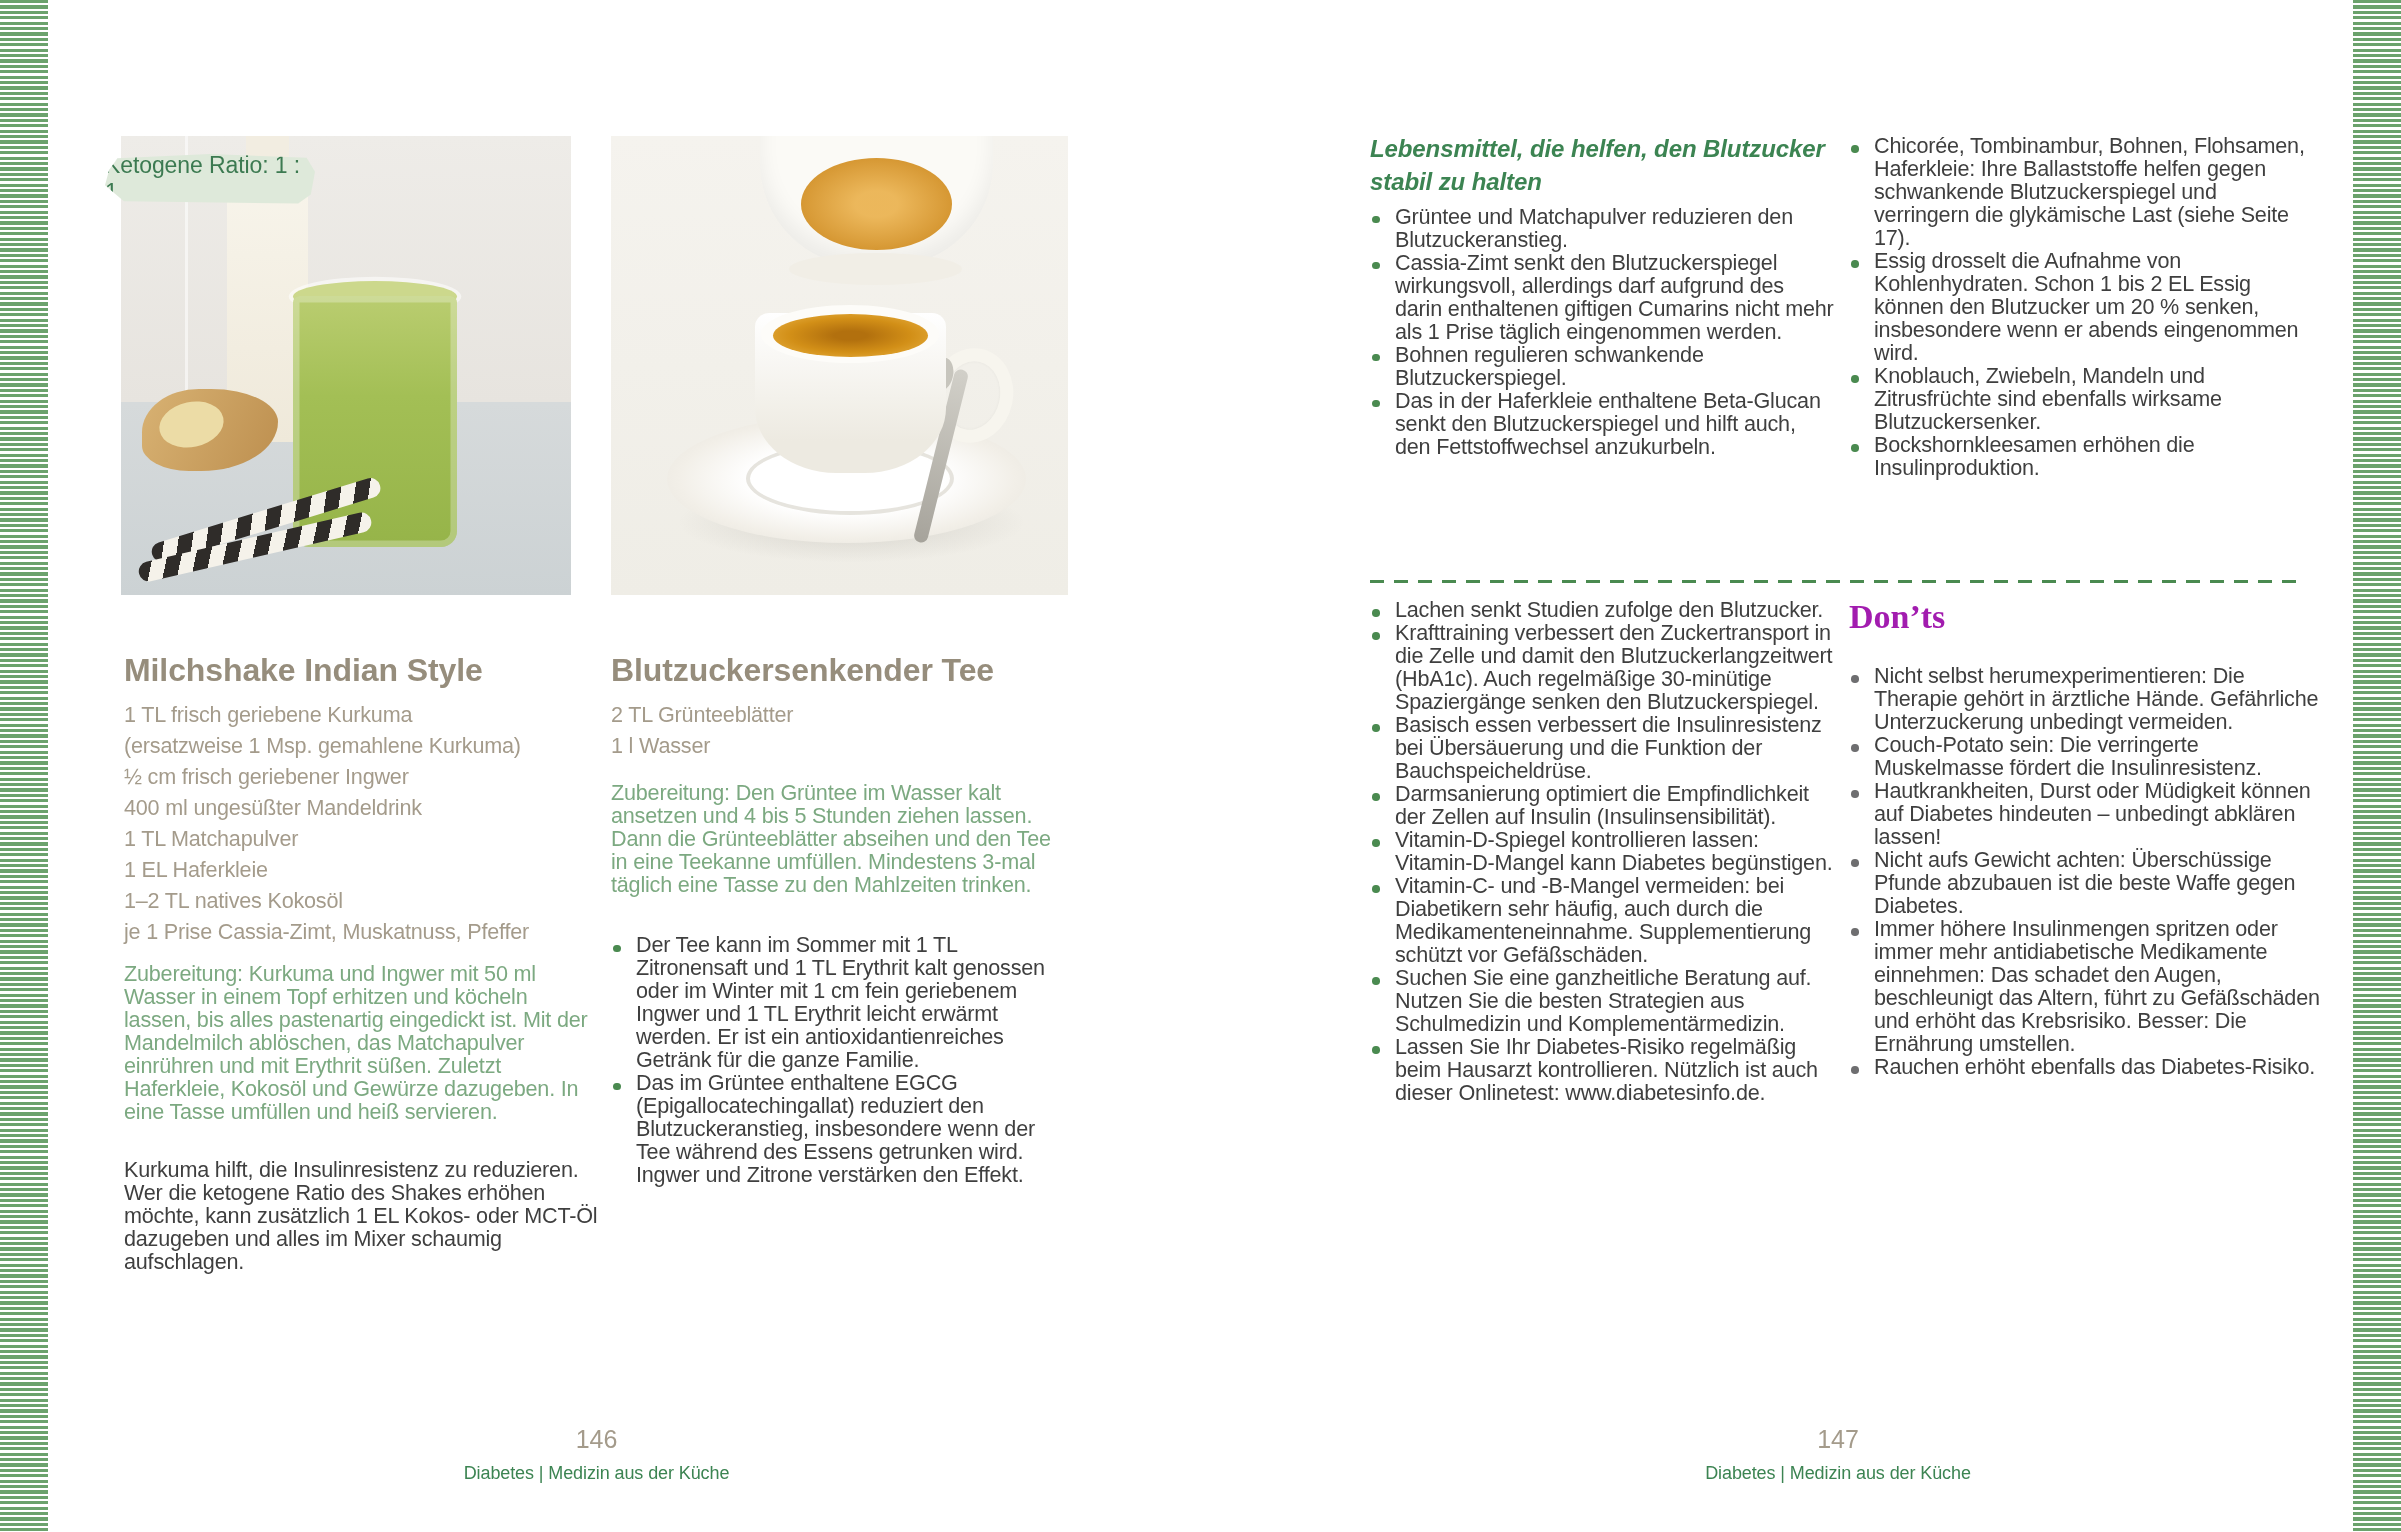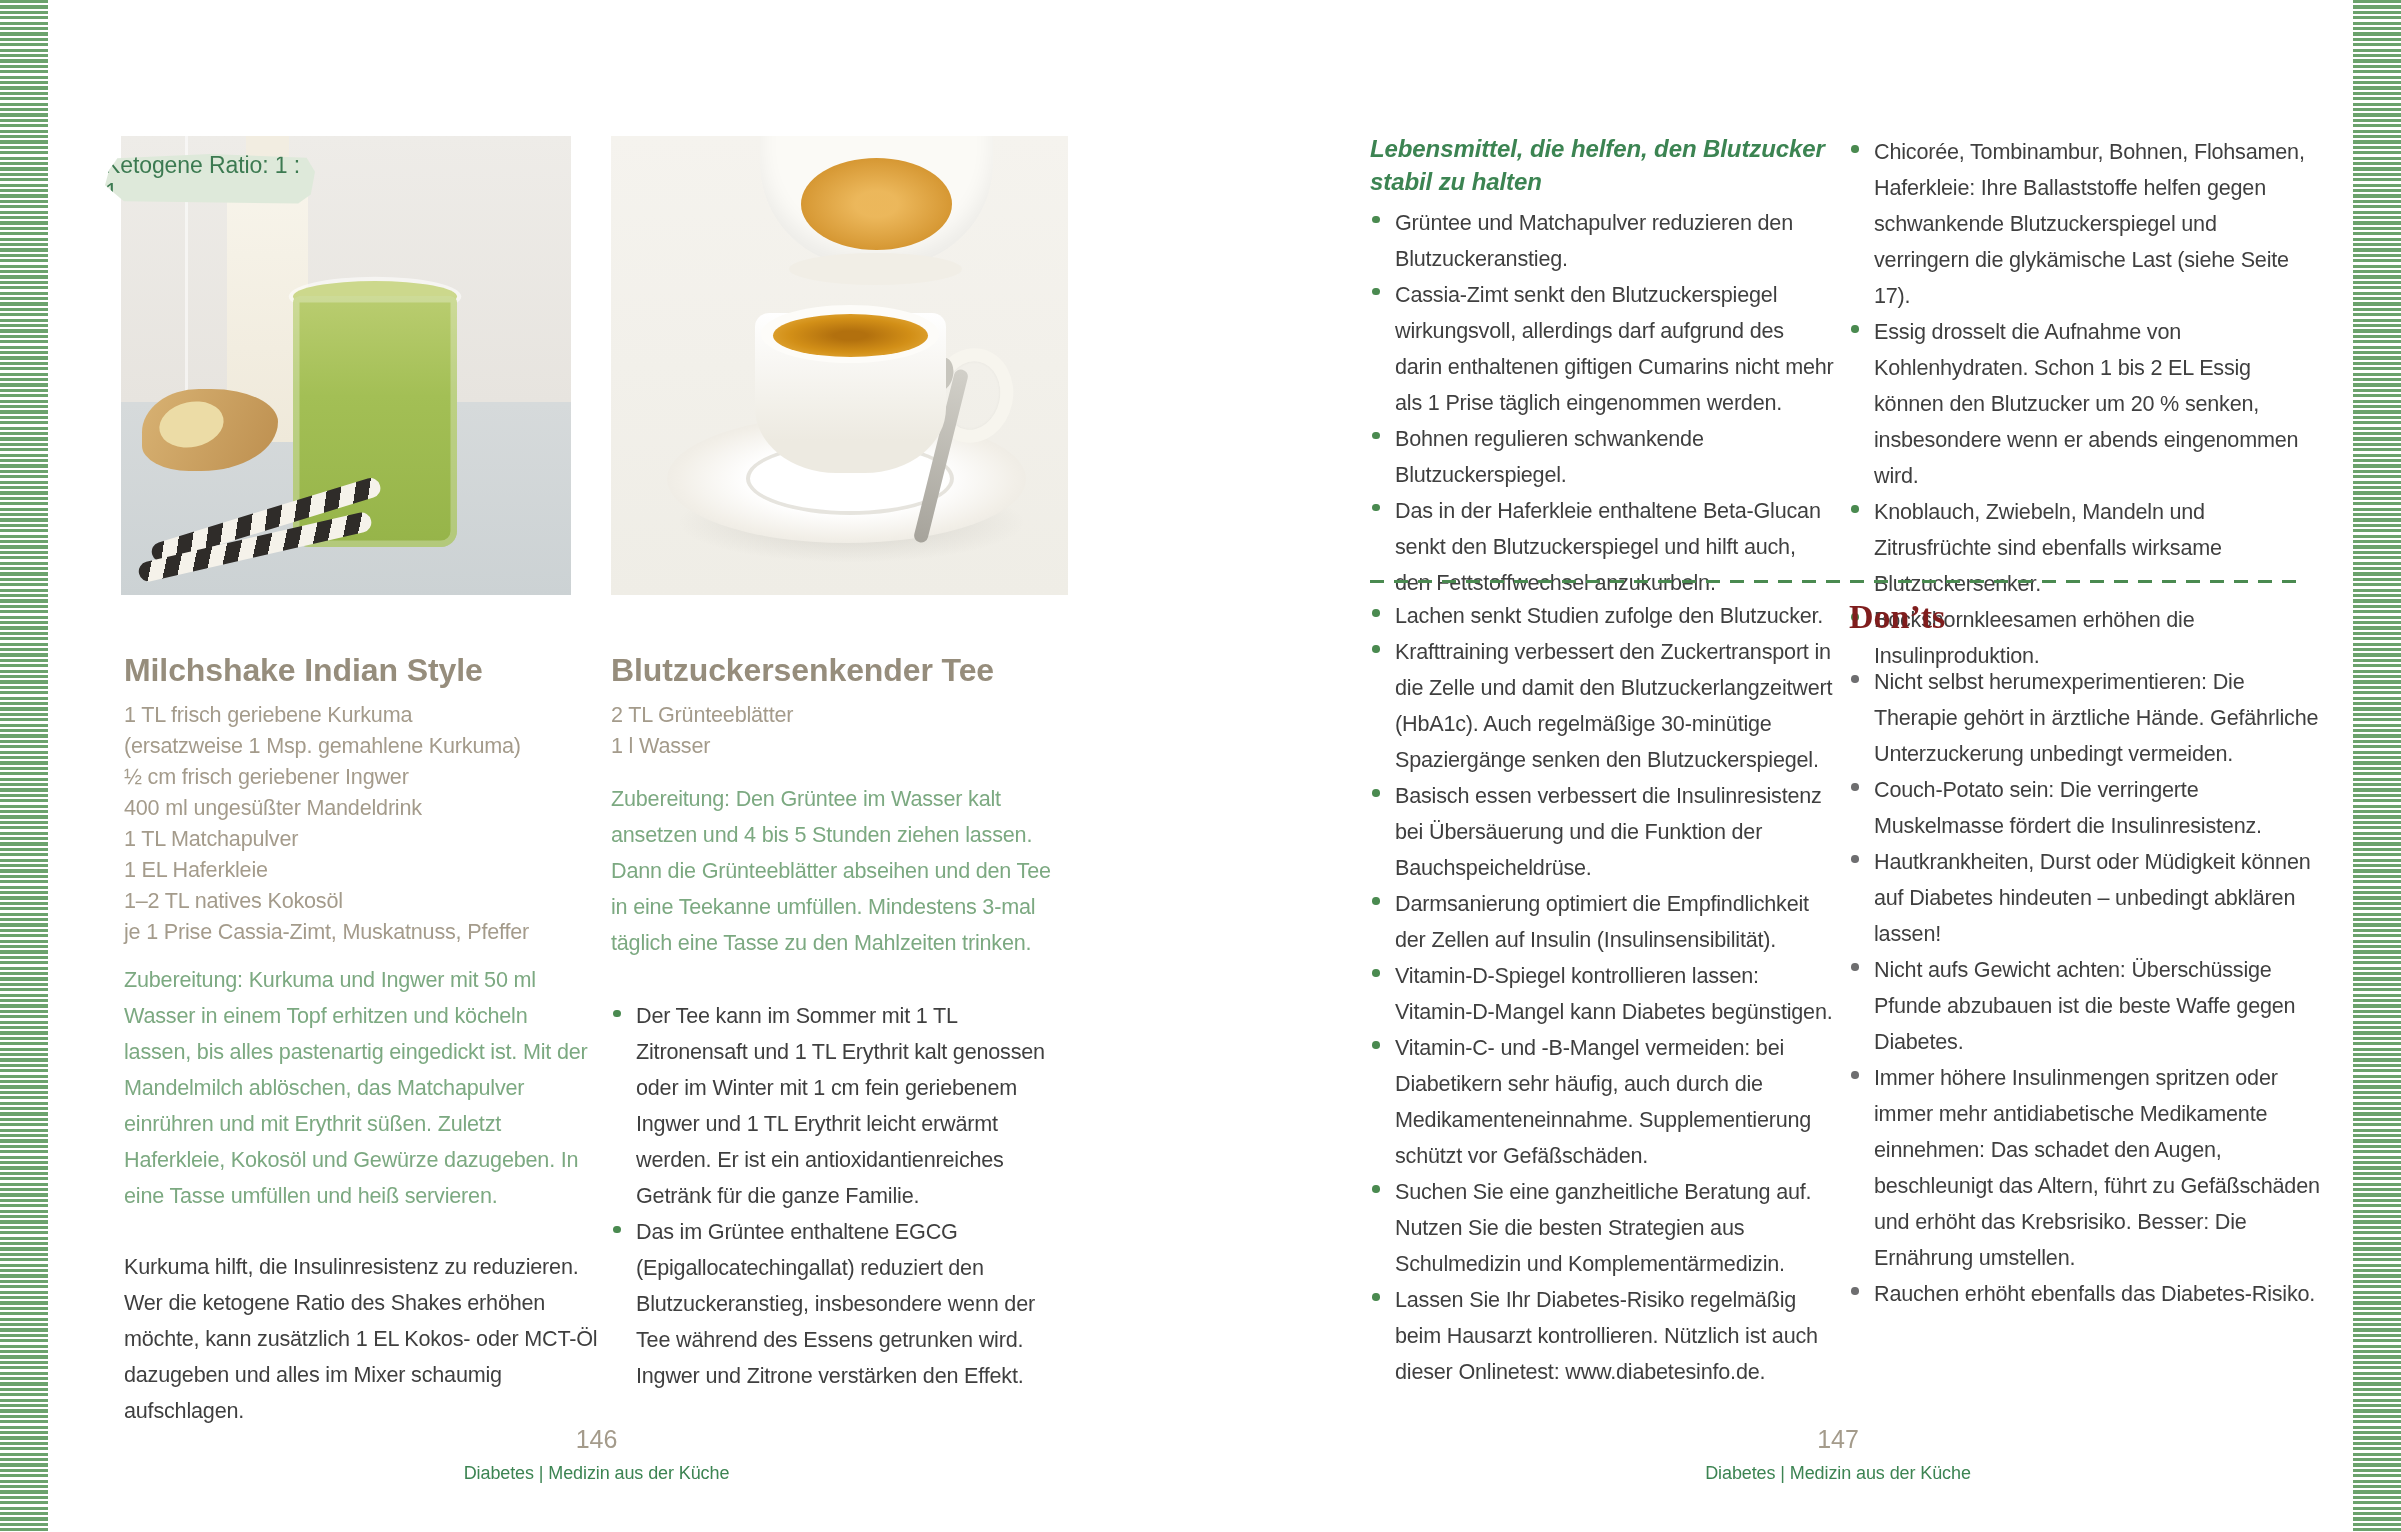--- a/index.html
+++ b/index.html
@@ -51,40 +51,40 @@
   .badge {
     position:absolute; left:105px; top:153px; width:210px; height:52px;
     background:#dee9da;
     clip-path:polygon(2% 32%, 6% 10%, 50% 2%, 96% 9%, 100% 36%, 98% 80%, 92% 97%, 9% 93%, 0 62%);
     display:flex; align-items:center; justify-content:center;
   }
   .badge span { font-size:23px; color:#3c7a51; letter-spacing:-0.1px; }
 
   
   .col { position:absolute; }
-  .body-txt, li { font-size:21.6px; line-height:36px; letter-spacing:-0.2px; }
+  .body-txt, li { font-size:21.6px; line-height:23px; letter-spacing:-0.2px; }
   .recipe-title { font-size:32px; font-weight:700; color:#968d7c; margin:0 0 9.7px 0; letter-spacing:-0.1px; }
   .ingredients div { font-size:21.6px; line-height:31px; color:#a49b8b; letter-spacing:-0.2px; }
   .green-par { color:#7ca981; margin:0; }
   .note-par { color:#3f3f3f; margin:0; }
 
   .green-head { font-size:24px; line-height:33px; font-weight:700; color:#3c8452; margin:0 0 6.5px 0; letter-spacing:-0.1px;font-style:italic; }
 
   ul.blist { list-style:none; margin:0; padding:0; }
   ul.blist li { position:relative; padding-left:25px; color:#3f3f3f; }
   ul.blist li::before { content:""; position:absolute; left:2.2px; top:11.4px; width:7.6px; height:7.6px; border-radius:50%; background:#4a8a50; }
   ul.blist.gray-dots li::before { background:#6e6e70; }
 
   .divider {
     position:absolute; left:1370px; top:580px; width:936px; height:2.7px;
     background:repeating-linear-gradient(to right, #4a8a50 0 14px, transparent 14px 24px);
   }
   .dd-head { font-family:"Liberation Serif", serif; font-size:34px; font-weight:700; margin:0 0 28px 0; letter-spacing:0; }
   .dd-head.dos { color:#38764a; }
-  .dd-head.donts { color:#7f1d1d; }
+  .dd-head.donts { color:#a21caf; }
 
   .pfooter { position:absolute; text-align:center; }
   .pfooter .pnum { font-size:25px; color:#a49b8b; }
   .pfooter .ptitle { font-size:18px; color:#3c8452; margin-top:8.7px; letter-spacing:-0.1px; }
 </style>
 </head>
 <body>
 
 <div class="spread">
 

